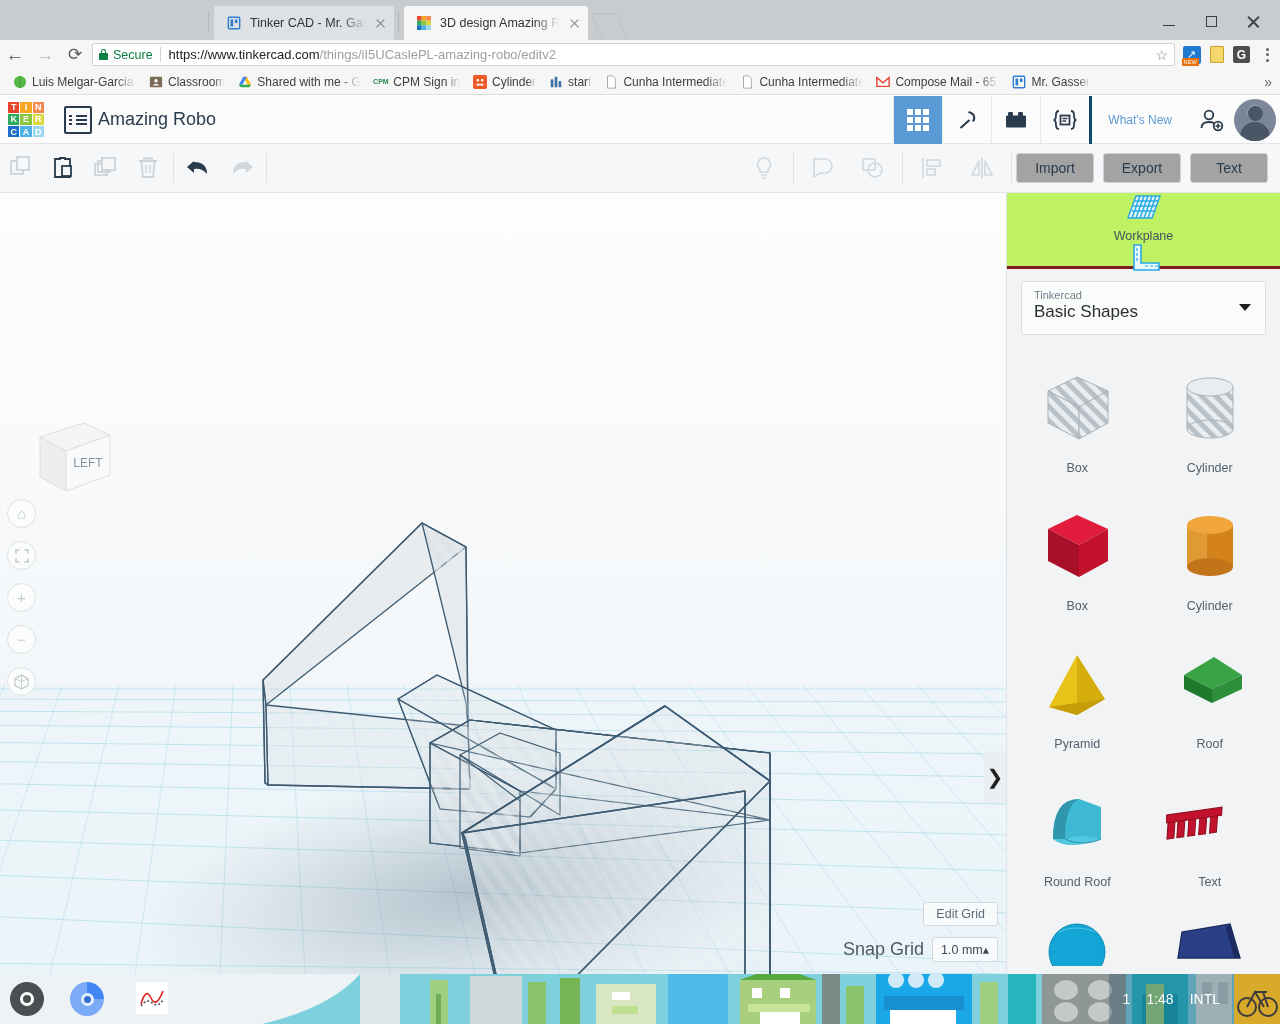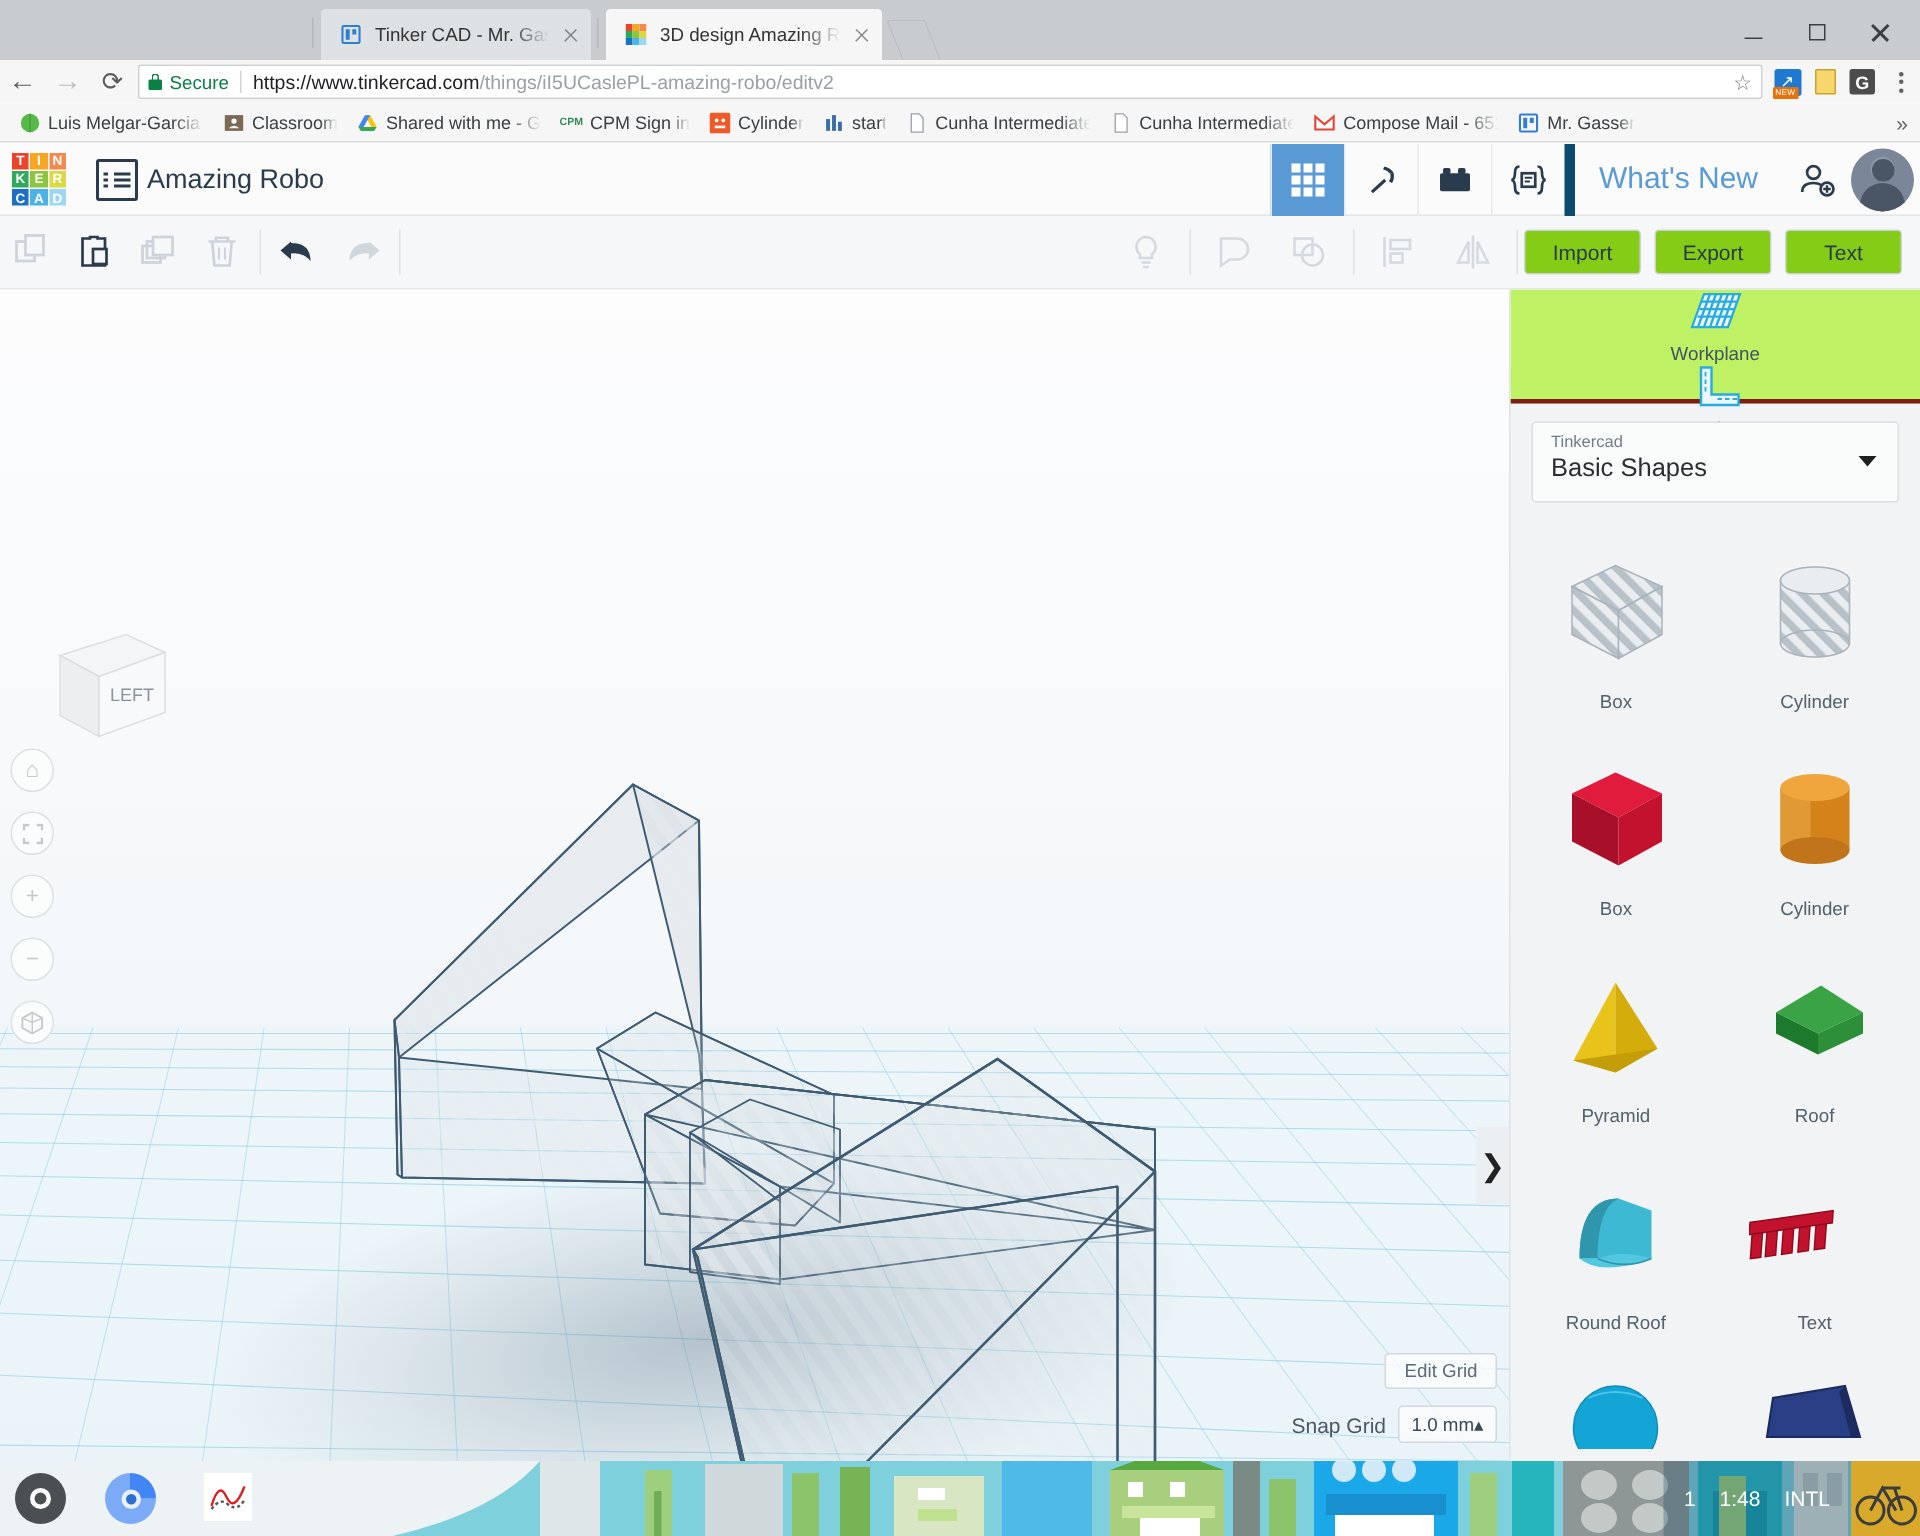--- a/index.html
+++ b/index.html
@@ -136,21 +136,21 @@
   .tc-menu-btn i.d::before{content:'';position:absolute;left:-7px;top:0;width:3px;height:2px;background:#2a3b4d;}
   .tc-title { margin-left: 6px; font-size: 18px; color: #2a3b4d; }
   .tc-header-right { margin-left:auto; display:flex; align-items:center; height:48px; }
   .tc-icon-btn {
     width: 49px; height: 48px; display:flex;align-items:center;justify-content:center;
     border-left:1px solid #e8eaec;
   }
   .tc-icon-btn.active { background:#5b9bd5; }
   .grid9 { display:grid; grid-template-columns: repeat(3,6px); grid-template-rows: repeat(3,6px); gap:2px;}
   .grid9 i { background:#fff; display:block; }
-  .whatsnew { padding: 0 16px; font-size:20px; color:#5b9bd5; border-left:7px solid #0c4a6e;
+  .whatsnew { padding: 0 16px; font-size:12px; color:#5b9bd5; border-left:3px solid #0c4a6e;
     height:48px; display:flex; align-items:center; white-space:nowrap;}
   .adduser { width:46px;height:48px;display:flex;align-items:center;justify-content:center;}
   .avatar {
     width:42px;height:42px;border-radius:50%;margin-right:4px;
     background: radial-gradient(circle at 50% 32%, #8d99ab 0 22%, #7b8798 23% 100%);
     position:relative; overflow:hidden;
   }
   .avatar::before{content:'';position:absolute;left:50%;top:18%;width:15px;height:15px;
     margin-left:-7.5px;border-radius:50%;background:#4a5565;}
   .avatar::after{content:'';position:absolute;left:50%;top:56%;width:30px;height:26px;
@@ -159,21 +159,21 @@
   
   .tc-toolbar {
     position:absolute; top:144px; left:0; width:1280px; height:49px;
     background:#f6f7f8; border-bottom:1px solid #e3e5e8; display:flex; align-items:center;
   }
   .tt-btn { width:50px;height:49px;display:flex;align-items:center;justify-content:center; }
   .tt-sep { width:1px;height:30px;background:#dfe2e5;margin:0 4px; }
   .tc-toolbar-right { margin-left:auto; display:flex; align-items:center; padding-right:12px; gap:9px;}
   .btn-outline {
     height:30px; min-width:78px; padding:0 14px; border:1px solid #ccd2d8; border-radius:3px;
-    background:#84cc16; font-size:14px; color:#2a3b4d; display:flex;align-items:center;justify-content:center;
+    background:#a3a3a3; font-size:14px; color:#2a3b4d; display:flex;align-items:center;justify-content:center;
   }
   .mid-icons { display:flex; align-items:center; }
 
   
   .viewport {
     position:absolute; top:193px; left:0; width:1006px; height:781px;
     background: #f7f9fa; overflow:hidden;
   }
   .navcube {
     position:absolute; left:22px; top:222px; width:92px; height:84px;
@@ -185,21 +185,21 @@
     position:absolute; right:0; top:558px; width:22px; height:52px;
     background:#eceff1; display:flex;align-items:center;justify-content:center;
     font-size:20px; color:#222; border-radius:2px 0 0 2px;
   }
   .edit-grid {
     position:absolute; right:8px; bottom:48px; height:24px; padding:0 12px;
     border:1px solid #d3d8dc; border-radius:3px; background:rgba(250,251,252,.86);
     font-size:12.5px; color:#5c6b7a; display:flex;align-items:center;margin-left:45px;
   }
   .snap-row { position:absolute; right:8px; bottom:12px; display:flex; align-items:center; gap:8px; }
-  .snap-label { font-size:14px; color:#4b5966; }
+  .snap-label { font-size:18px; color:#4b5966; }
   .snap-select {
     height:25px; padding:0 8px; border:1px solid #d3d8dc; border-radius:3px;
     background:rgba(250,251,252,.9); font-size:12.5px; color:#3c4a57;
     display:flex;align-items:center;gap:0;
   }
 
   
   .rpanel {
     position:absolute; top:193px; left:1006px; width:274px; height:781px;
     background:#f1f3f4; border-left:1px solid #e0e3e5; overflow:hidden;

